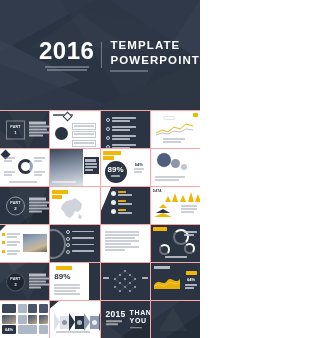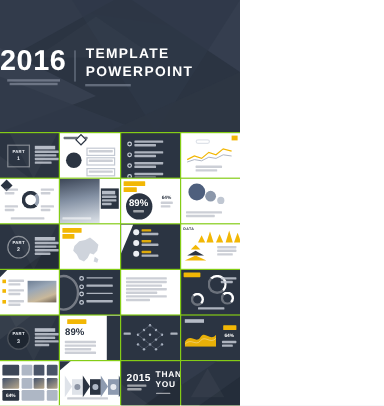--- a/index.html
+++ b/index.html
@@ -16,37 +16,37 @@
   .p1 { left:0; top:0; width:0; height:0; border-left:95px solid #323b4b; border-bottom:52px solid transparent; }
   .p2 { left:0; top:0; width:0; height:0; border-right:200px solid #262f3d; border-bottom:30px solid transparent; opacity:.55; }
   .p3 { left:0; top:40px; width:0; height:0; border-left:80px solid #394253; border-top:40px solid transparent; border-bottom:30px solid transparent; opacity:.8; }
   .p4 { left:60px; top:0; width:0; height:0; border-left:70px solid transparent; border-right:70px solid transparent; border-top:110px solid #2f3848; opacity:.75; }
   .p5 { right:0; top:0; width:0; height:0; border-right:90px solid #353e4f; border-bottom:60px solid transparent; }
   .p6 { right:0; bottom:0; width:0; height:0; border-right:110px solid #2d3644; border-top:50px solid transparent; opacity:.9; }
   .p7 { left:0; bottom:0; width:0; height:0; border-left:120px solid #303949; border-top:46px solid transparent; opacity:.85; }
   .p8 { left:30px; top:14px; width:0; height:0; border-left:50px solid transparent; border-right:50px solid transparent; border-bottom:34px solid rgba(255,255,255,.022); }
 
   .hero-inner { position:absolute; left:0; top:0; width:200px; height:110px;
-                display:flex; align-items:center; justify-content:flex-start; }
+                display:flex; align-items:center; justify-content:flex-end; }
   .hero-left { text-align:center; padding-right:7px; }
   .year { color:#ffffff; font-size:24px; font-weight:bold; letter-spacing:0.5px; line-height:1; }
   .sub-cn { margin-top:3px; }
   .sub-cn span { display:block; height:2px; background:#9aa3b3; opacity:.55; margin:1.6px auto 0; }
   .sub-cn span.l1 { width:44px; }
   .sub-cn span.l2 { width:40px; }
   .divider { width:1px; height:26px; background:#8d95a5; opacity:.7; }
   .hero-right { padding-left:8px; }
   .title-main { color:#ffffff; font-size:11.5px; font-weight:bold; letter-spacing:1.1px; line-height:1.28; }
   .title-sub { margin-top:3px; }
   .title-sub span { display:block; height:1.6px; width:38px; background:#99a2b2; opacity:.5; }
 
   
   .grid { position:absolute; left:0; top:110px; width:200px; height:228px;
           display:grid; grid-template-columns:repeat(4,1fr); grid-template-rows:repeat(6,1fr);
-          gap:1px; background:#84cc16; padding:1px 0 0 0; }
+          gap:1px; background:#fca5a5; padding:1px 0 0 0; }
   .slide { position:relative; overflow:hidden; background:#ffffff; }
   .slide.dark { background:#2b3442; }
 
   
   .tri { position:absolute; width:0; height:0; }
   .tl-dark { left:0; top:0; border-left:26px solid rgba(255,255,255,.05); border-bottom:20px solid transparent; }
   .br-dark { right:0; bottom:0; border-right:30px solid rgba(0,0,0,.14); border-top:22px solid transparent; }
   .bl-dark { left:0; bottom:0; border-left:24px solid rgba(255,255,255,.04); border-top:18px solid transparent; }
   .ctr-dark { left:8px; top:0; border-left:20px solid transparent; border-right:20px solid transparent; border-top:38px solid rgba(255,255,255,.035); }
 

